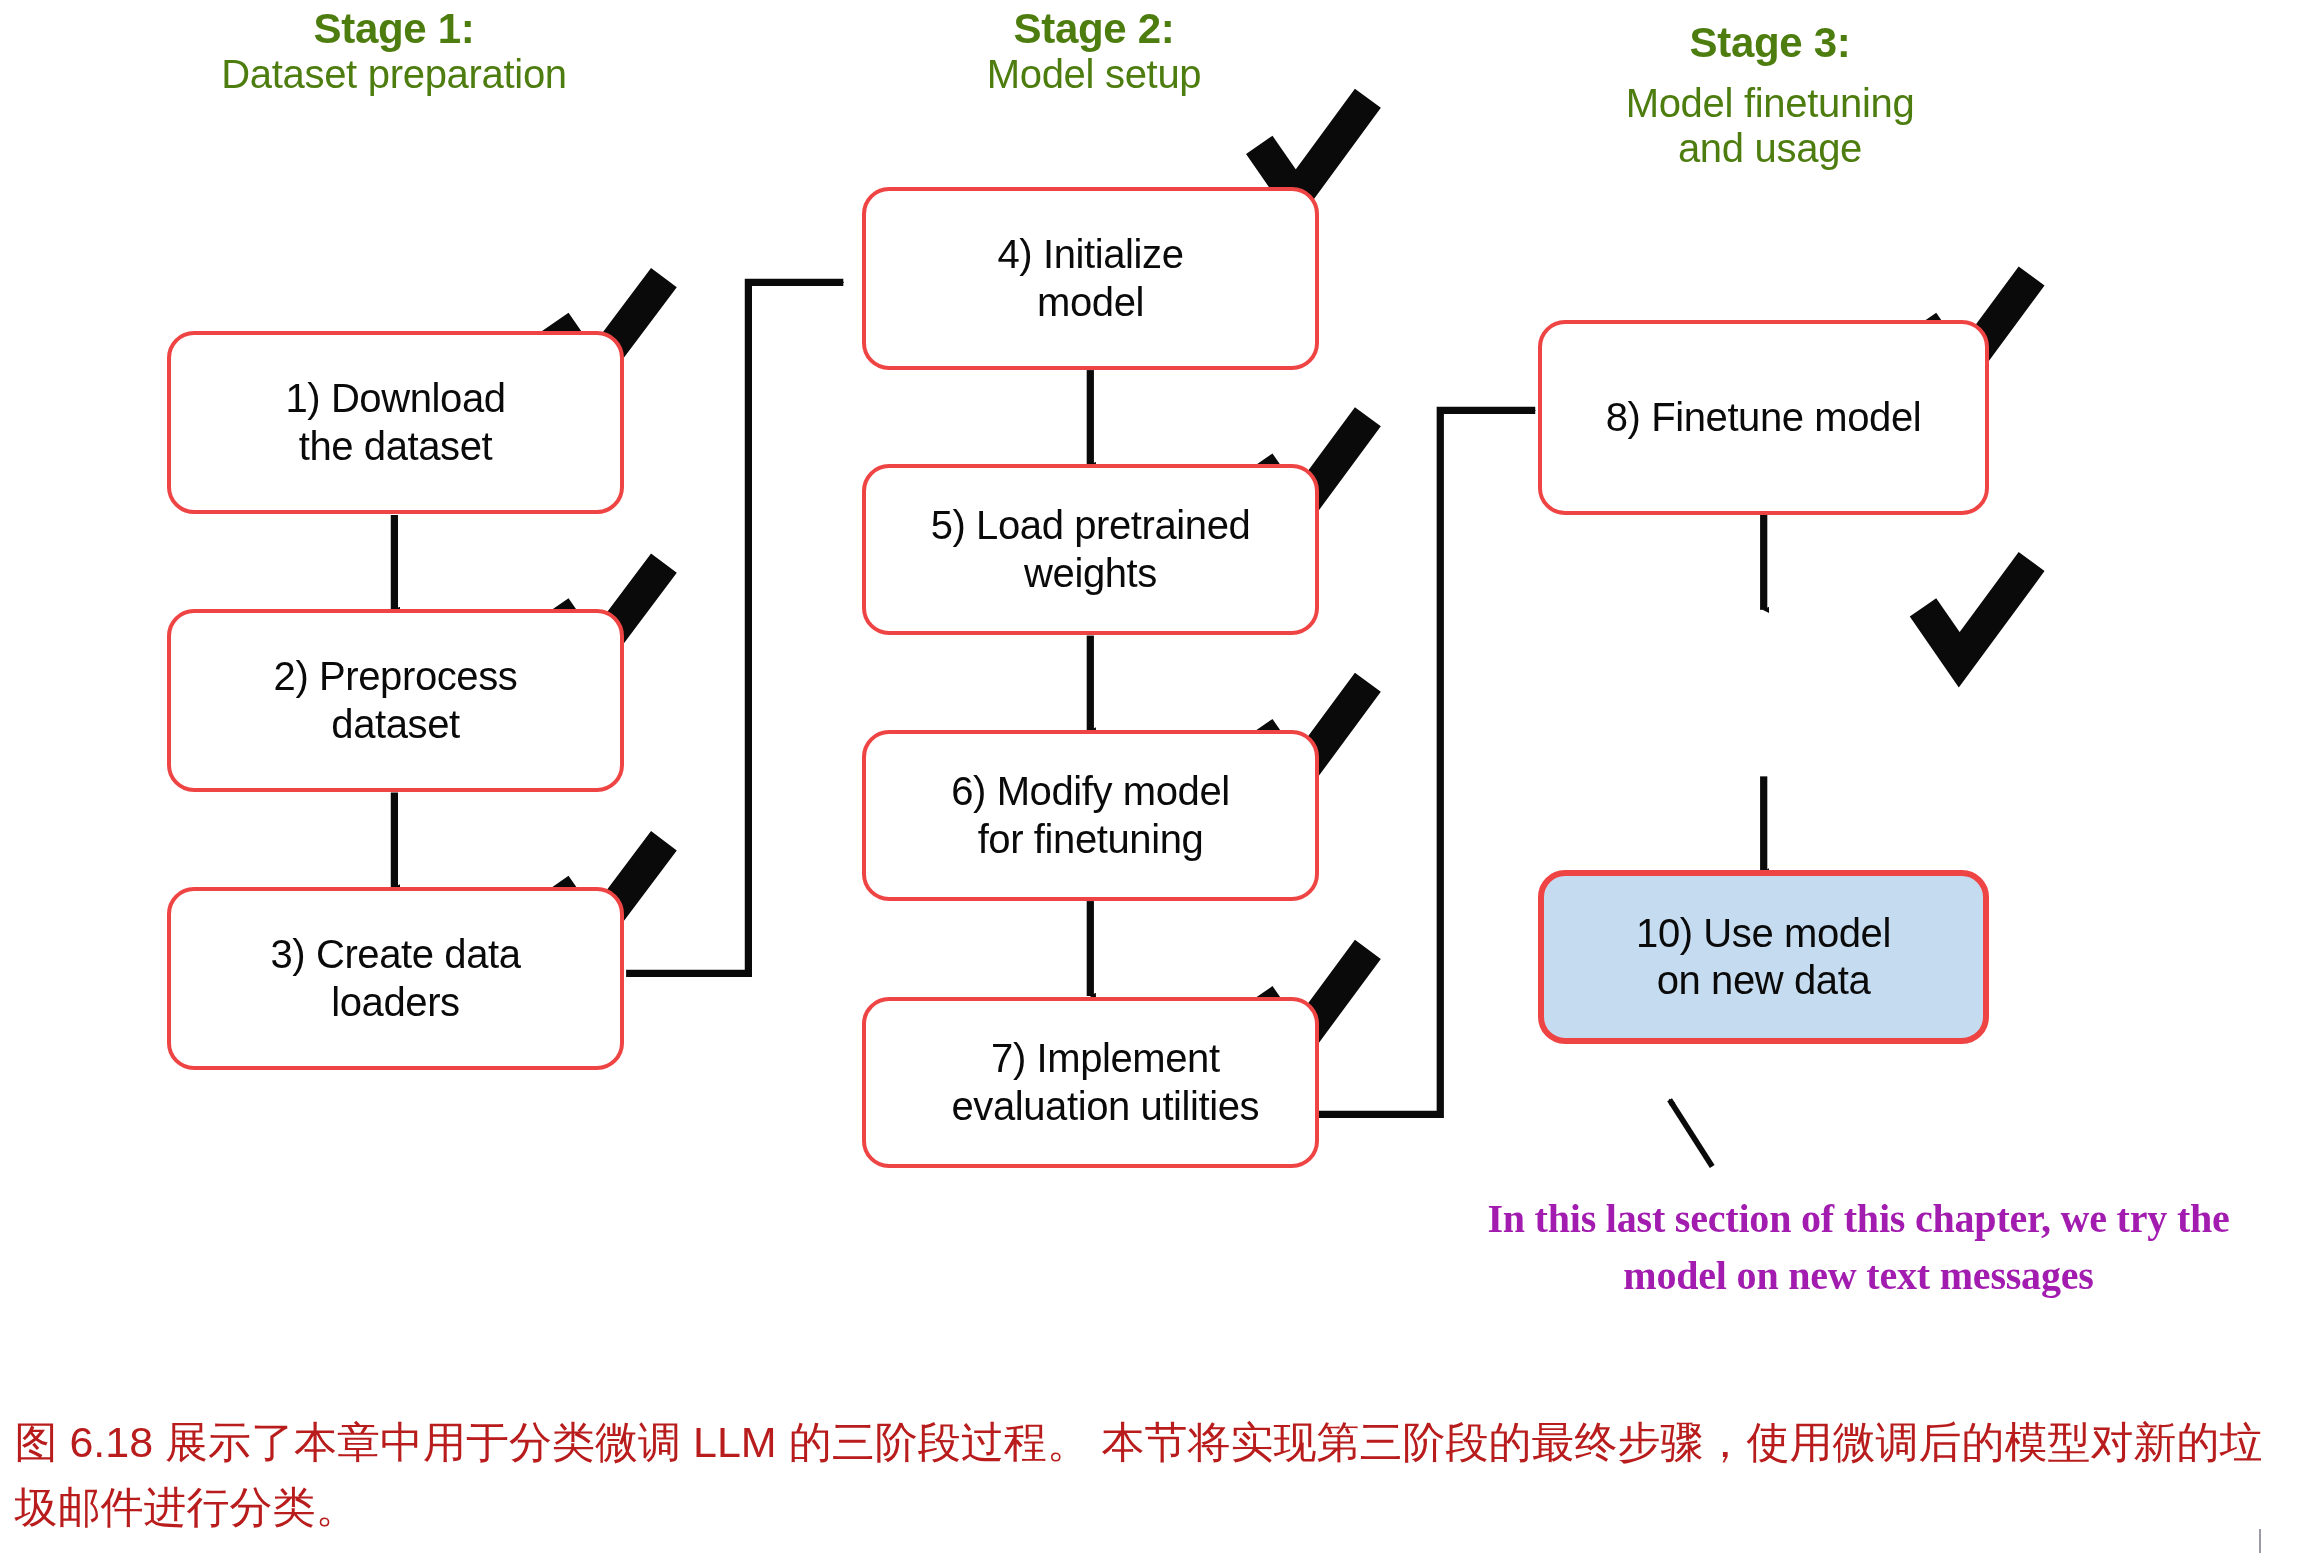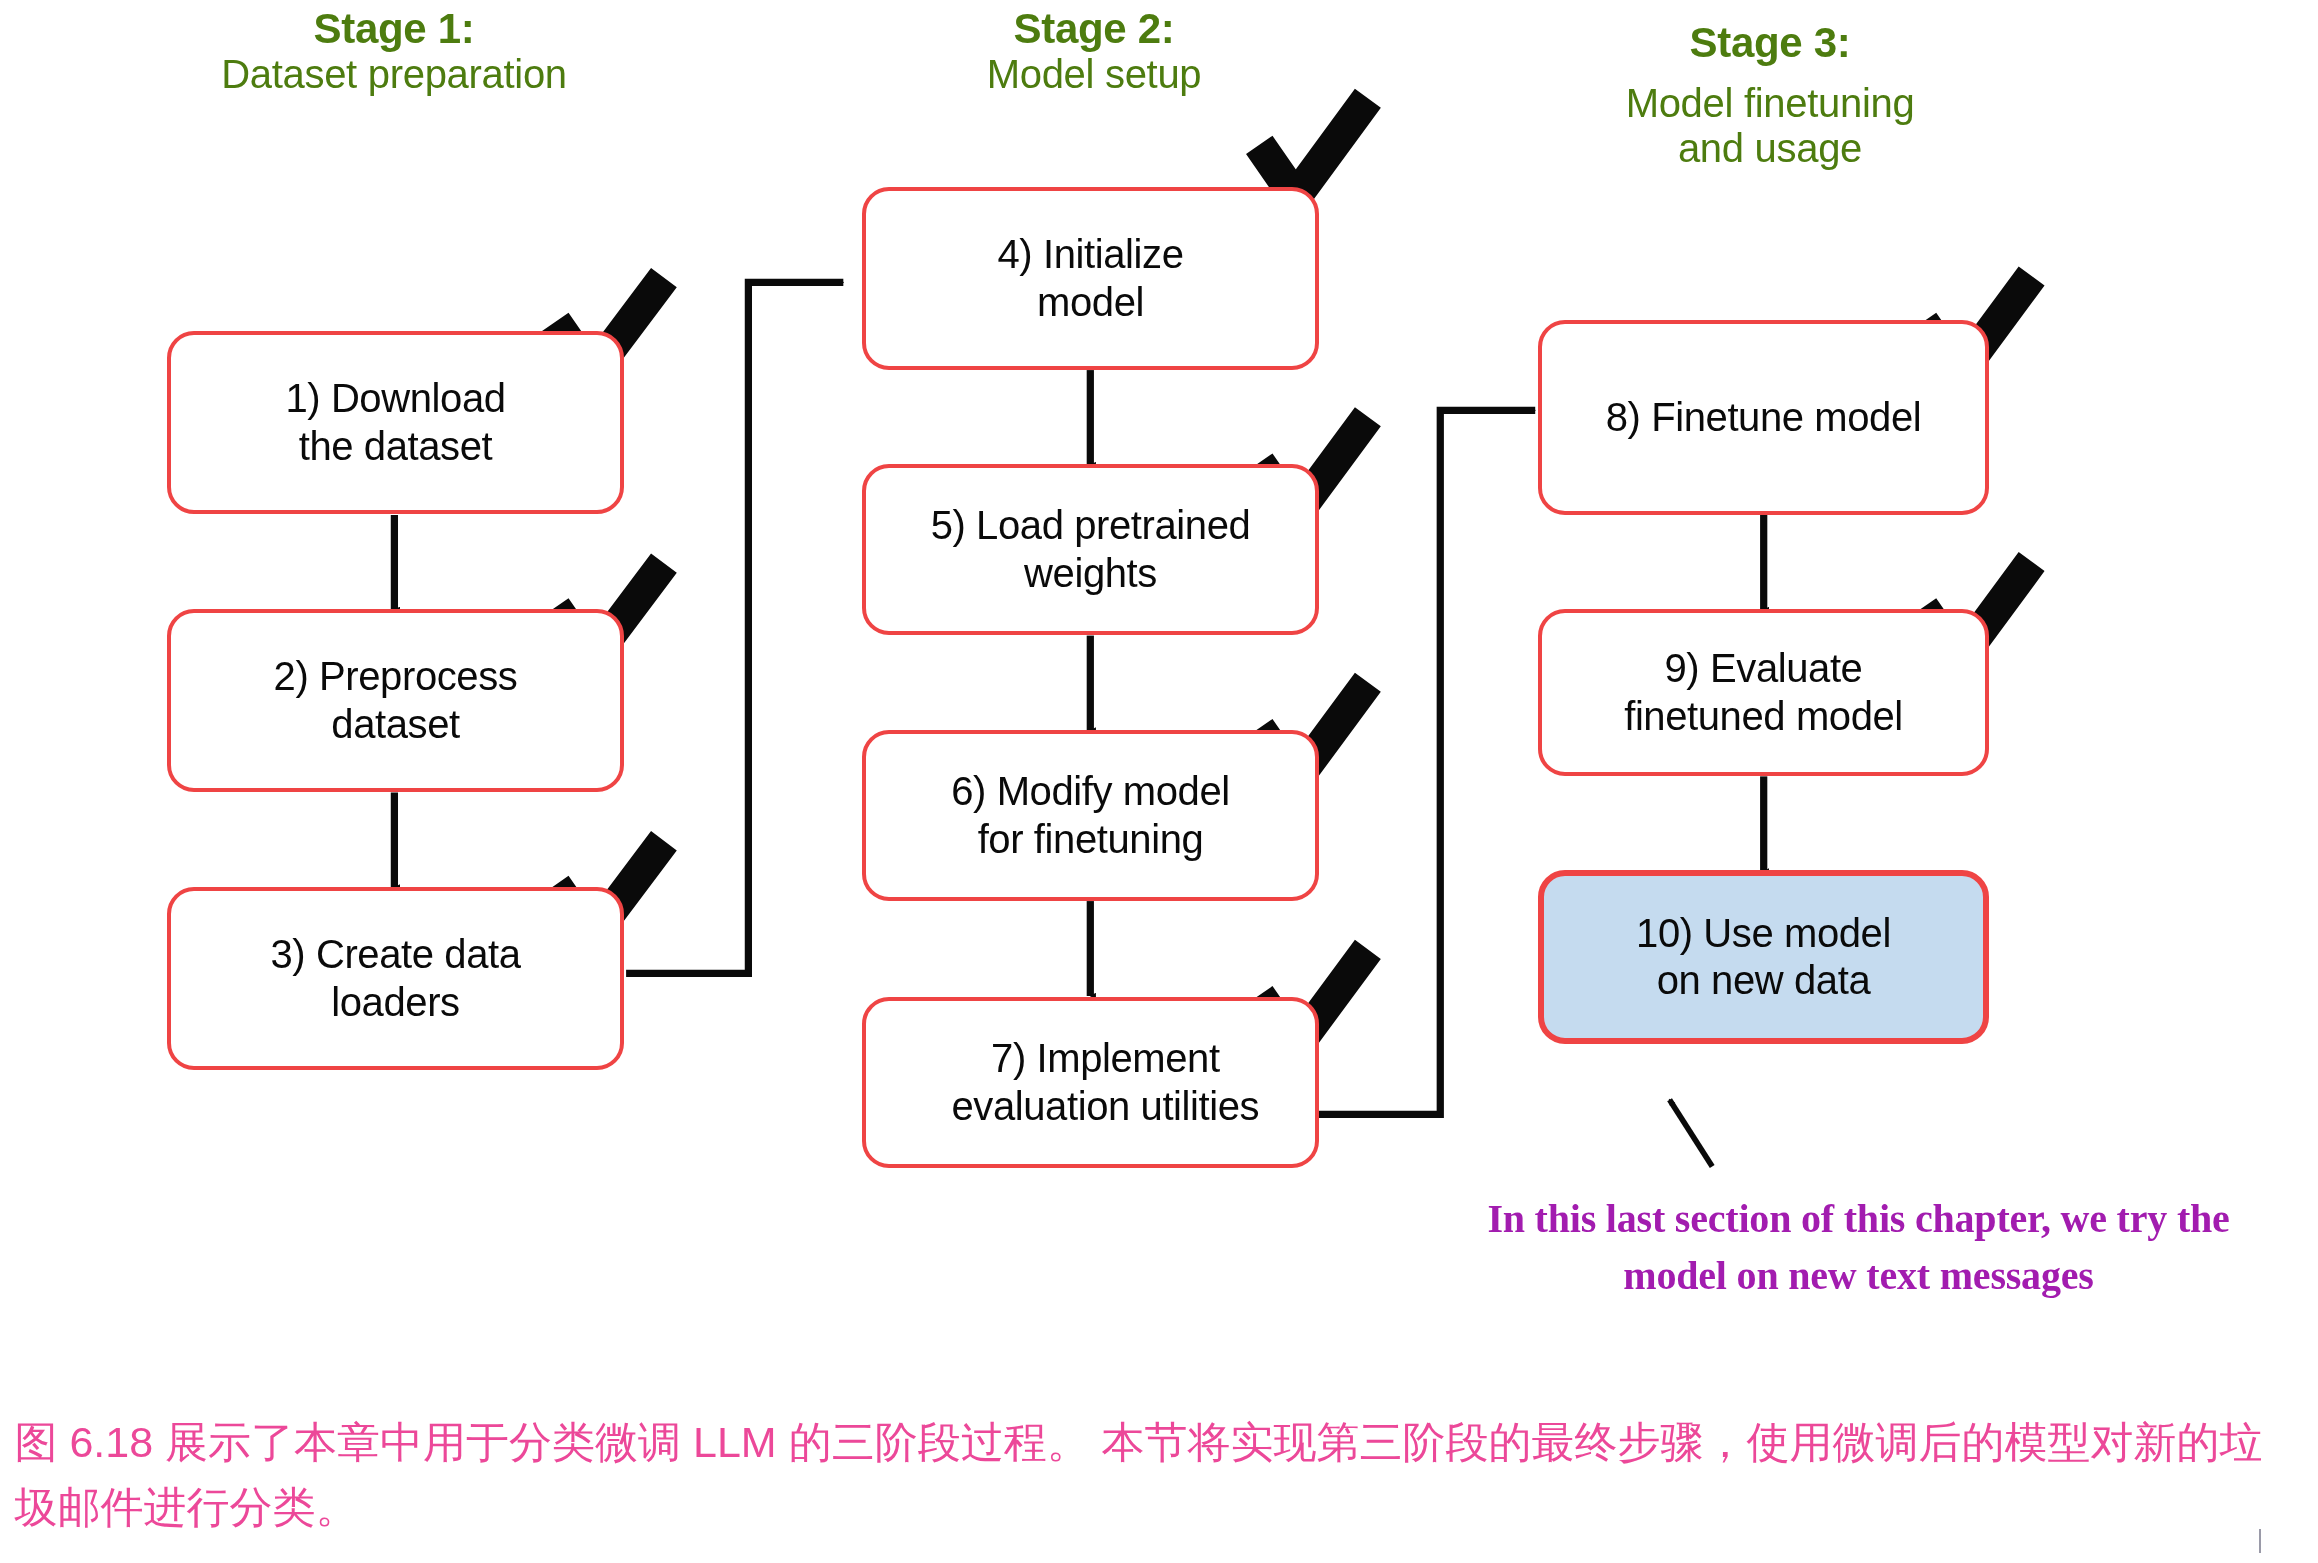--- a/index.html
+++ b/index.html
@@ -83,21 +83,21 @@
     font-weight: bold;
     font-size: 40px;
     line-height: 1.42;
     letter-spacing: -0.2px;
     white-space: pre-line;
   }
 
   
   .caption {
     position: absolute;
-    color: #ec4899;
+    color: #b91c1c;
     font-size: 43px;
     line-height: 1.52;
     letter-spacing: 0px;
   }
 
   .hairline-tick {
     position: absolute;
     background: #9a9aa8;
   }
 </style>
@@ -234,24 +234,20 @@
 
   <div class="flow-box" style="left:862px; top:997px; width:457px; height:171px;padding-left:41px;">
     <span class="box-text">7) Implement
 evaluation utilities</span>
   </div>
 
   <div class="flow-box" style="left:1538px; top:320px; width:451px; height:195px;">
     <span class="box-text">8) Finetune model</span>
   </div>
 
-  <div class="flow-box" style="left:1538px; top:609px; width:451px; height:167px;">
-    <span class="box-text">9) Evaluate
-finetuned model</span>
-  </div>
 
   <div class="flow-box highlight" style="left:1538px; top:870px; width:451px; height:174px;">
     <span class="box-text">10) Use model
 on new data</span>
   </div>
 
   <div class="annotation-note" style="left:1416px; top:1191px; width:885px;">In this last section of this chapter, we try the
 model on new text messages</div>
 
   <div class="caption" style="left:14.5px; top:1410px; width:2269px;">图 6.18 展示了本章中用于分类微调 LLM 的三阶段过程。 本节将实现第三阶段的最终步骤，使用微调后的模型对新的垃圾邮件进行分类。</div>

